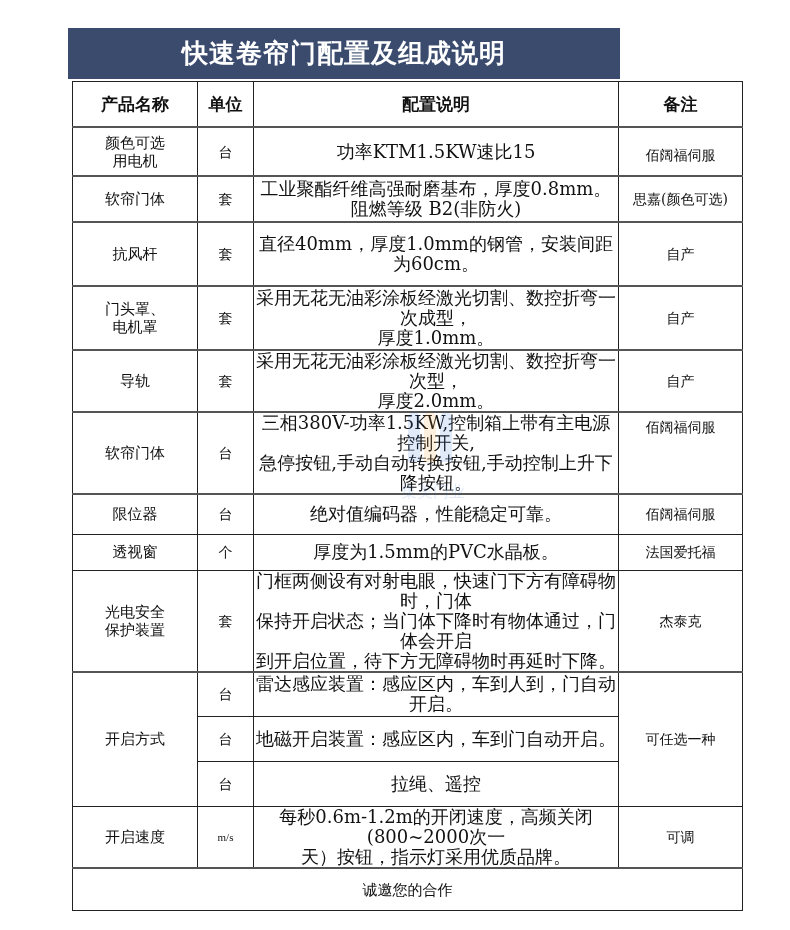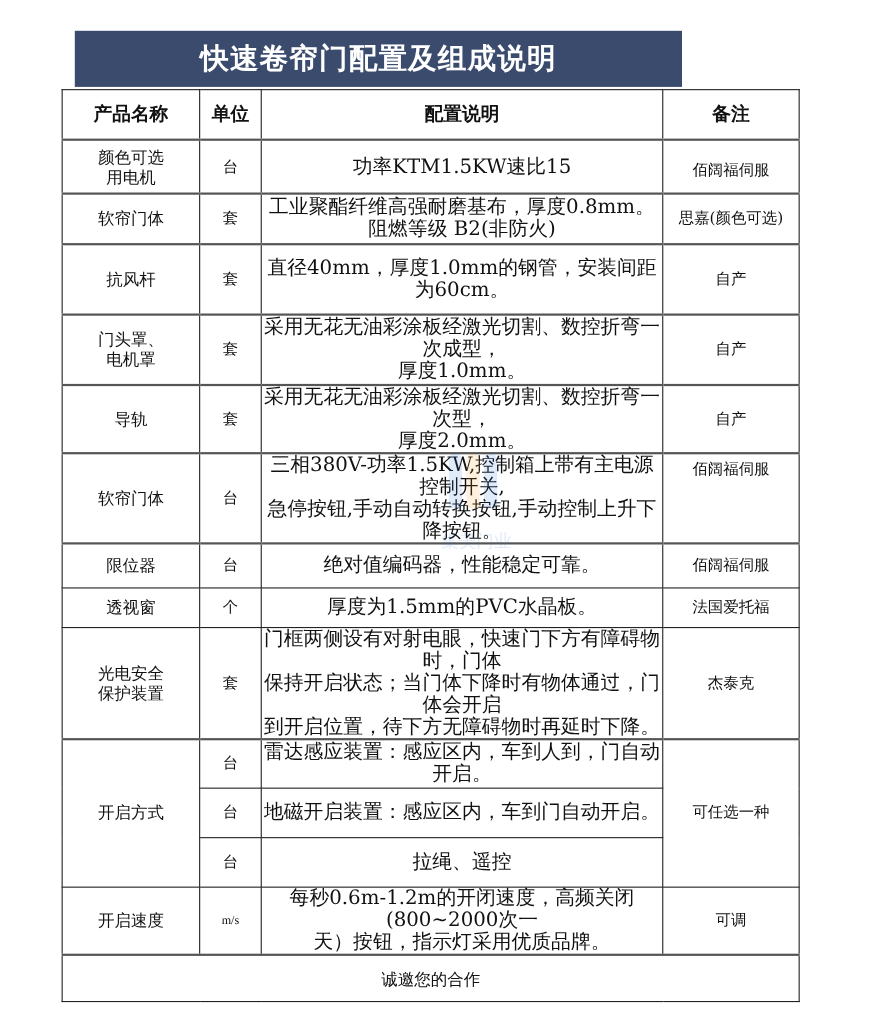--- a/index.html
+++ b/index.html
@@ -1,19 +1,19 @@
 <!DOCTYPE html>
 <html><head>
 <meta charset="utf-8">
 <style>
   html, body { margin:0; padding:0; background:#ffffff; }
   body { width:790px; height:930px; position:relative; font-family:"DejaVu Serif", "Liberation Serif", serif; color:#111; }
   .title-bar { position:absolute; left:68px; top:28px; width:552px; height:51px; background:#3a4b6e; color:#fff;
     display:flex; align-items:center; justify-content:center; font-family:"DejaVu Sans", sans-serif; font-weight:bold; font-size:26px; letter-spacing:1px; }
-  table { position:absolute; left:56px; top:81px; width:670px; border-collapse:collapse; table-layout:fixed; }
+  table { position:absolute; left:72px; top:81px; width:670px; border-collapse:collapse; table-layout:fixed; }
   td, th { border:1px solid #222; text-align:center; vertical-align:middle; padding:0 2px; font-size:14px; line-height:20px; font-weight:normal; }
   th { font-size:17px; font-weight:bold; height:44px; }
   td.name { font-size:15px; line-height:18px; }
   td.desc { font-size:18px; }
   td.desc.left { text-align:center; }
   td.note { font-size:14px; }
   td.note.top { vertical-align:top; padding-top:4px; }
   tr.thick-top td { border-top:2px solid #555; }
   .footer td { height:41px; font-size:15px; border-right:1px solid #222; }
   .watermark { position:absolute; left:395px; top:412px; width:70px; height:90px; opacity:0.14; pointer-events:none; }

